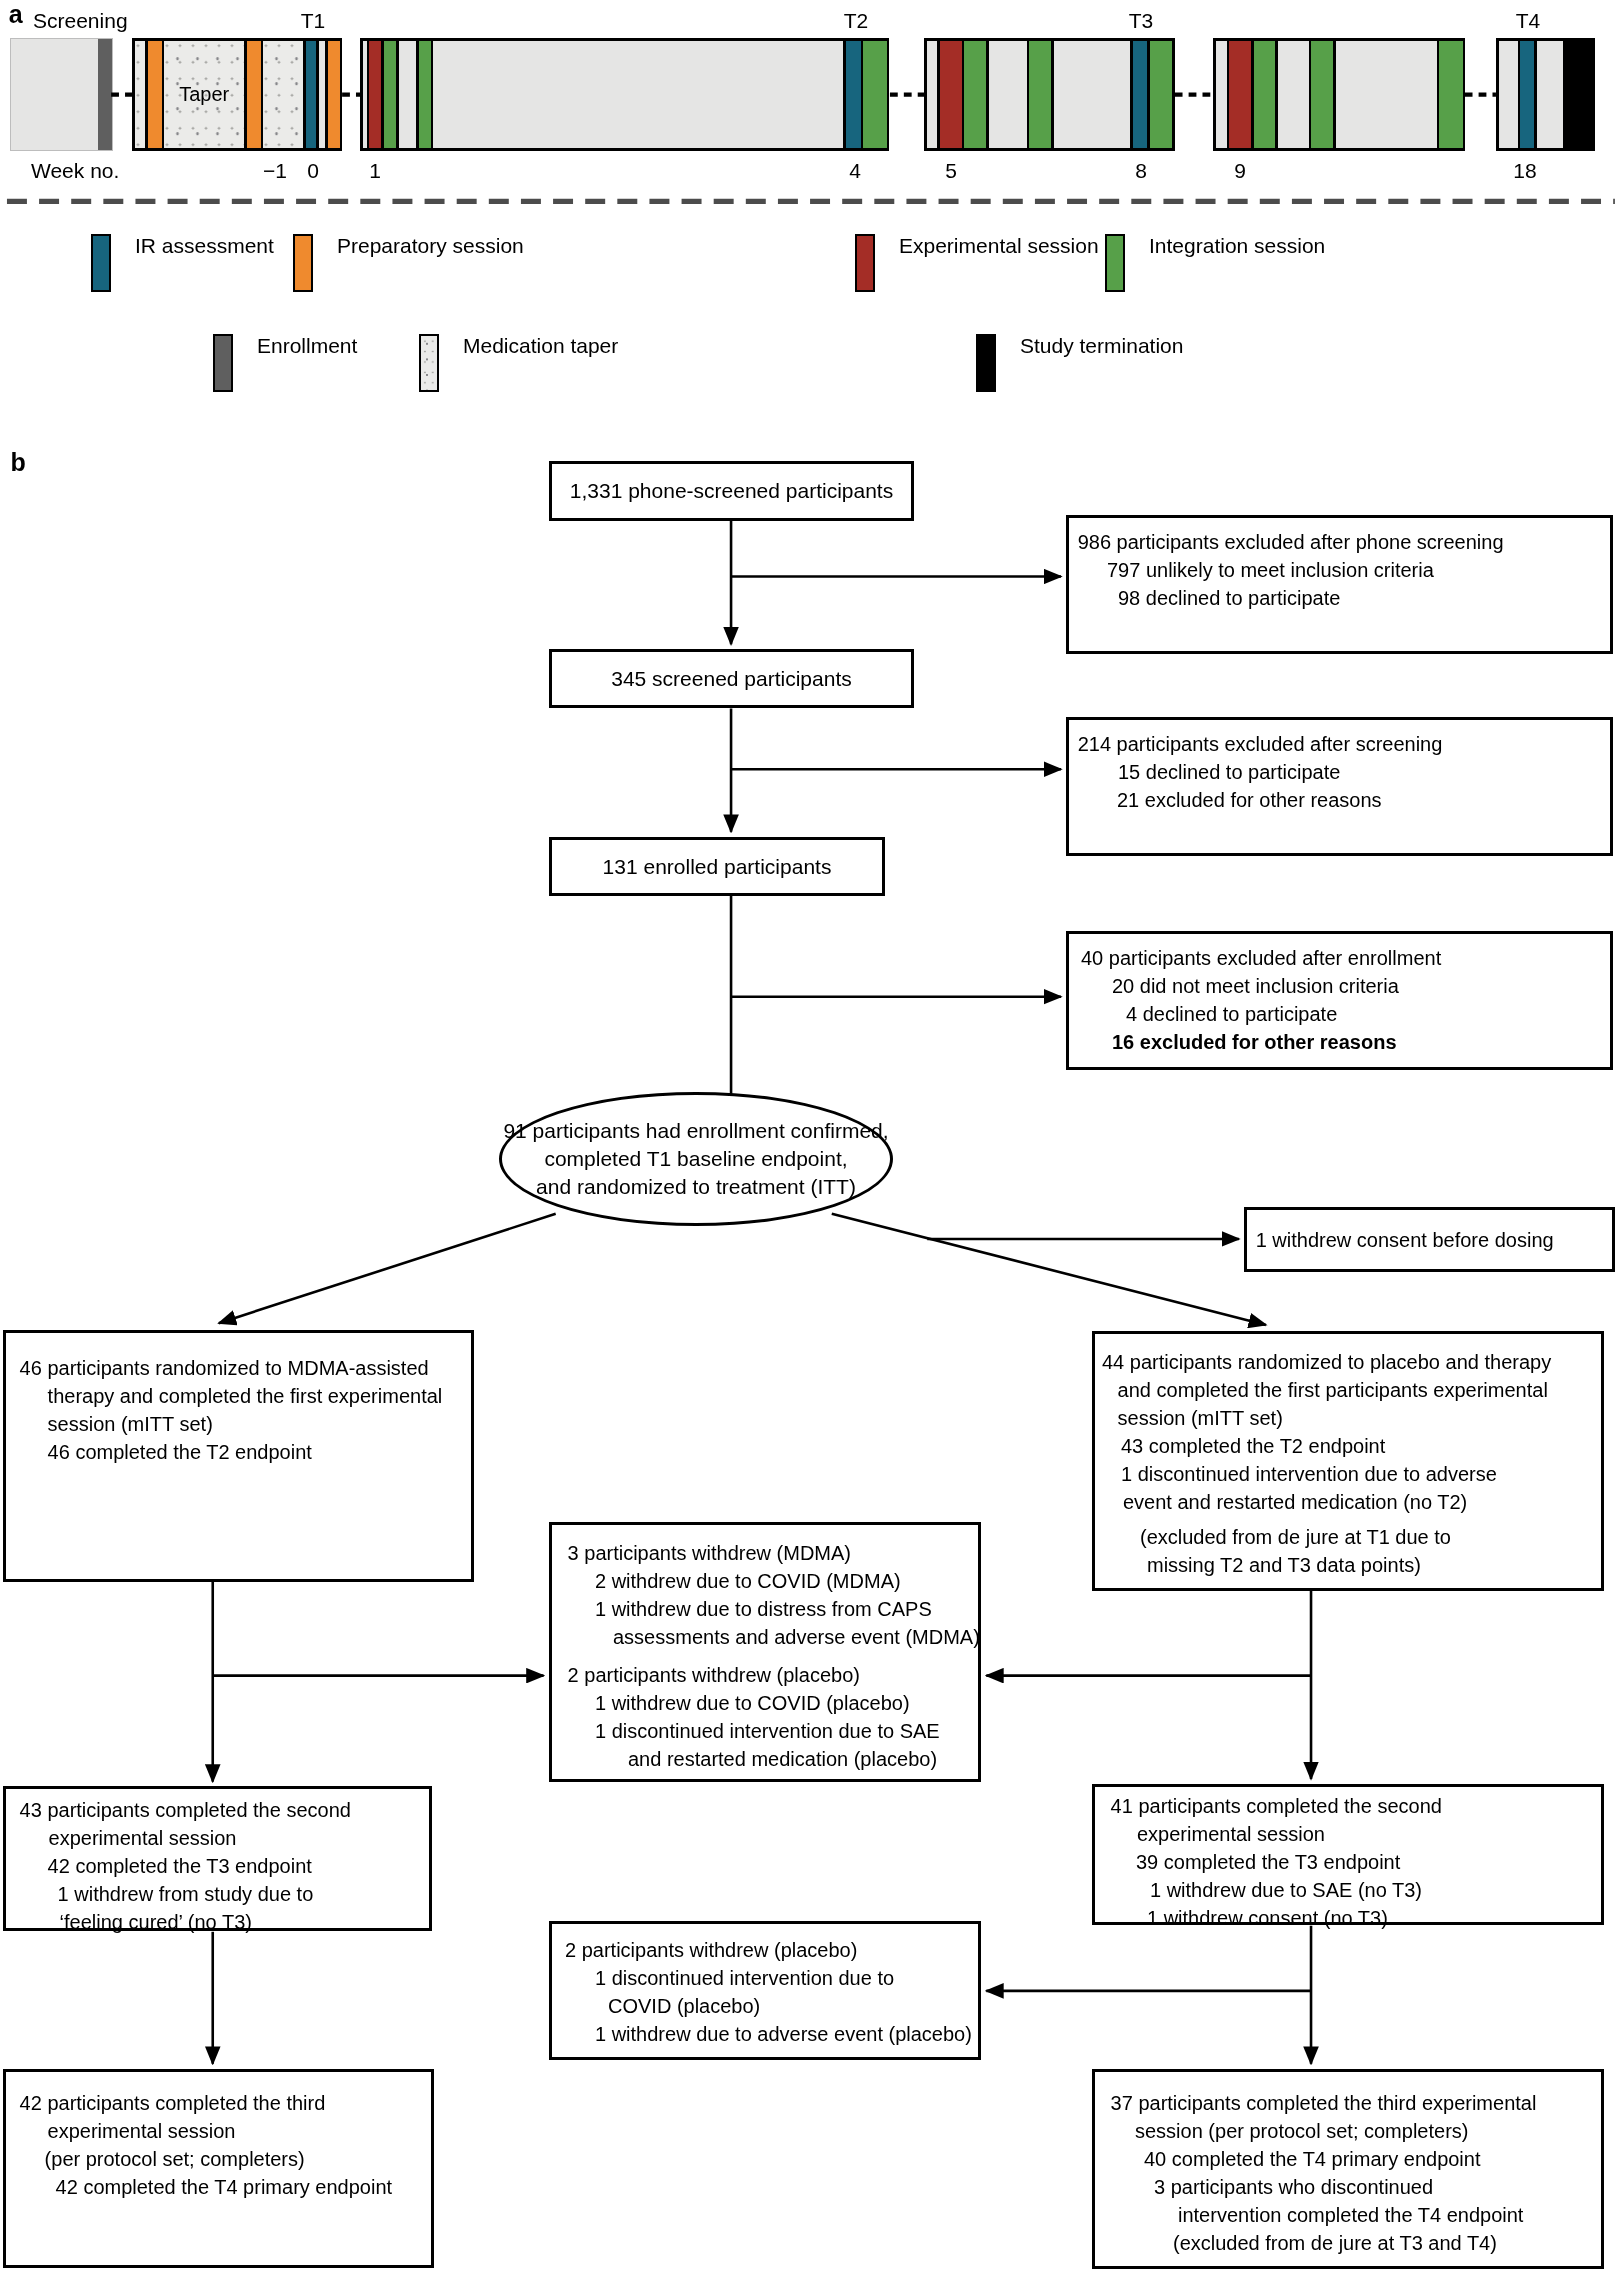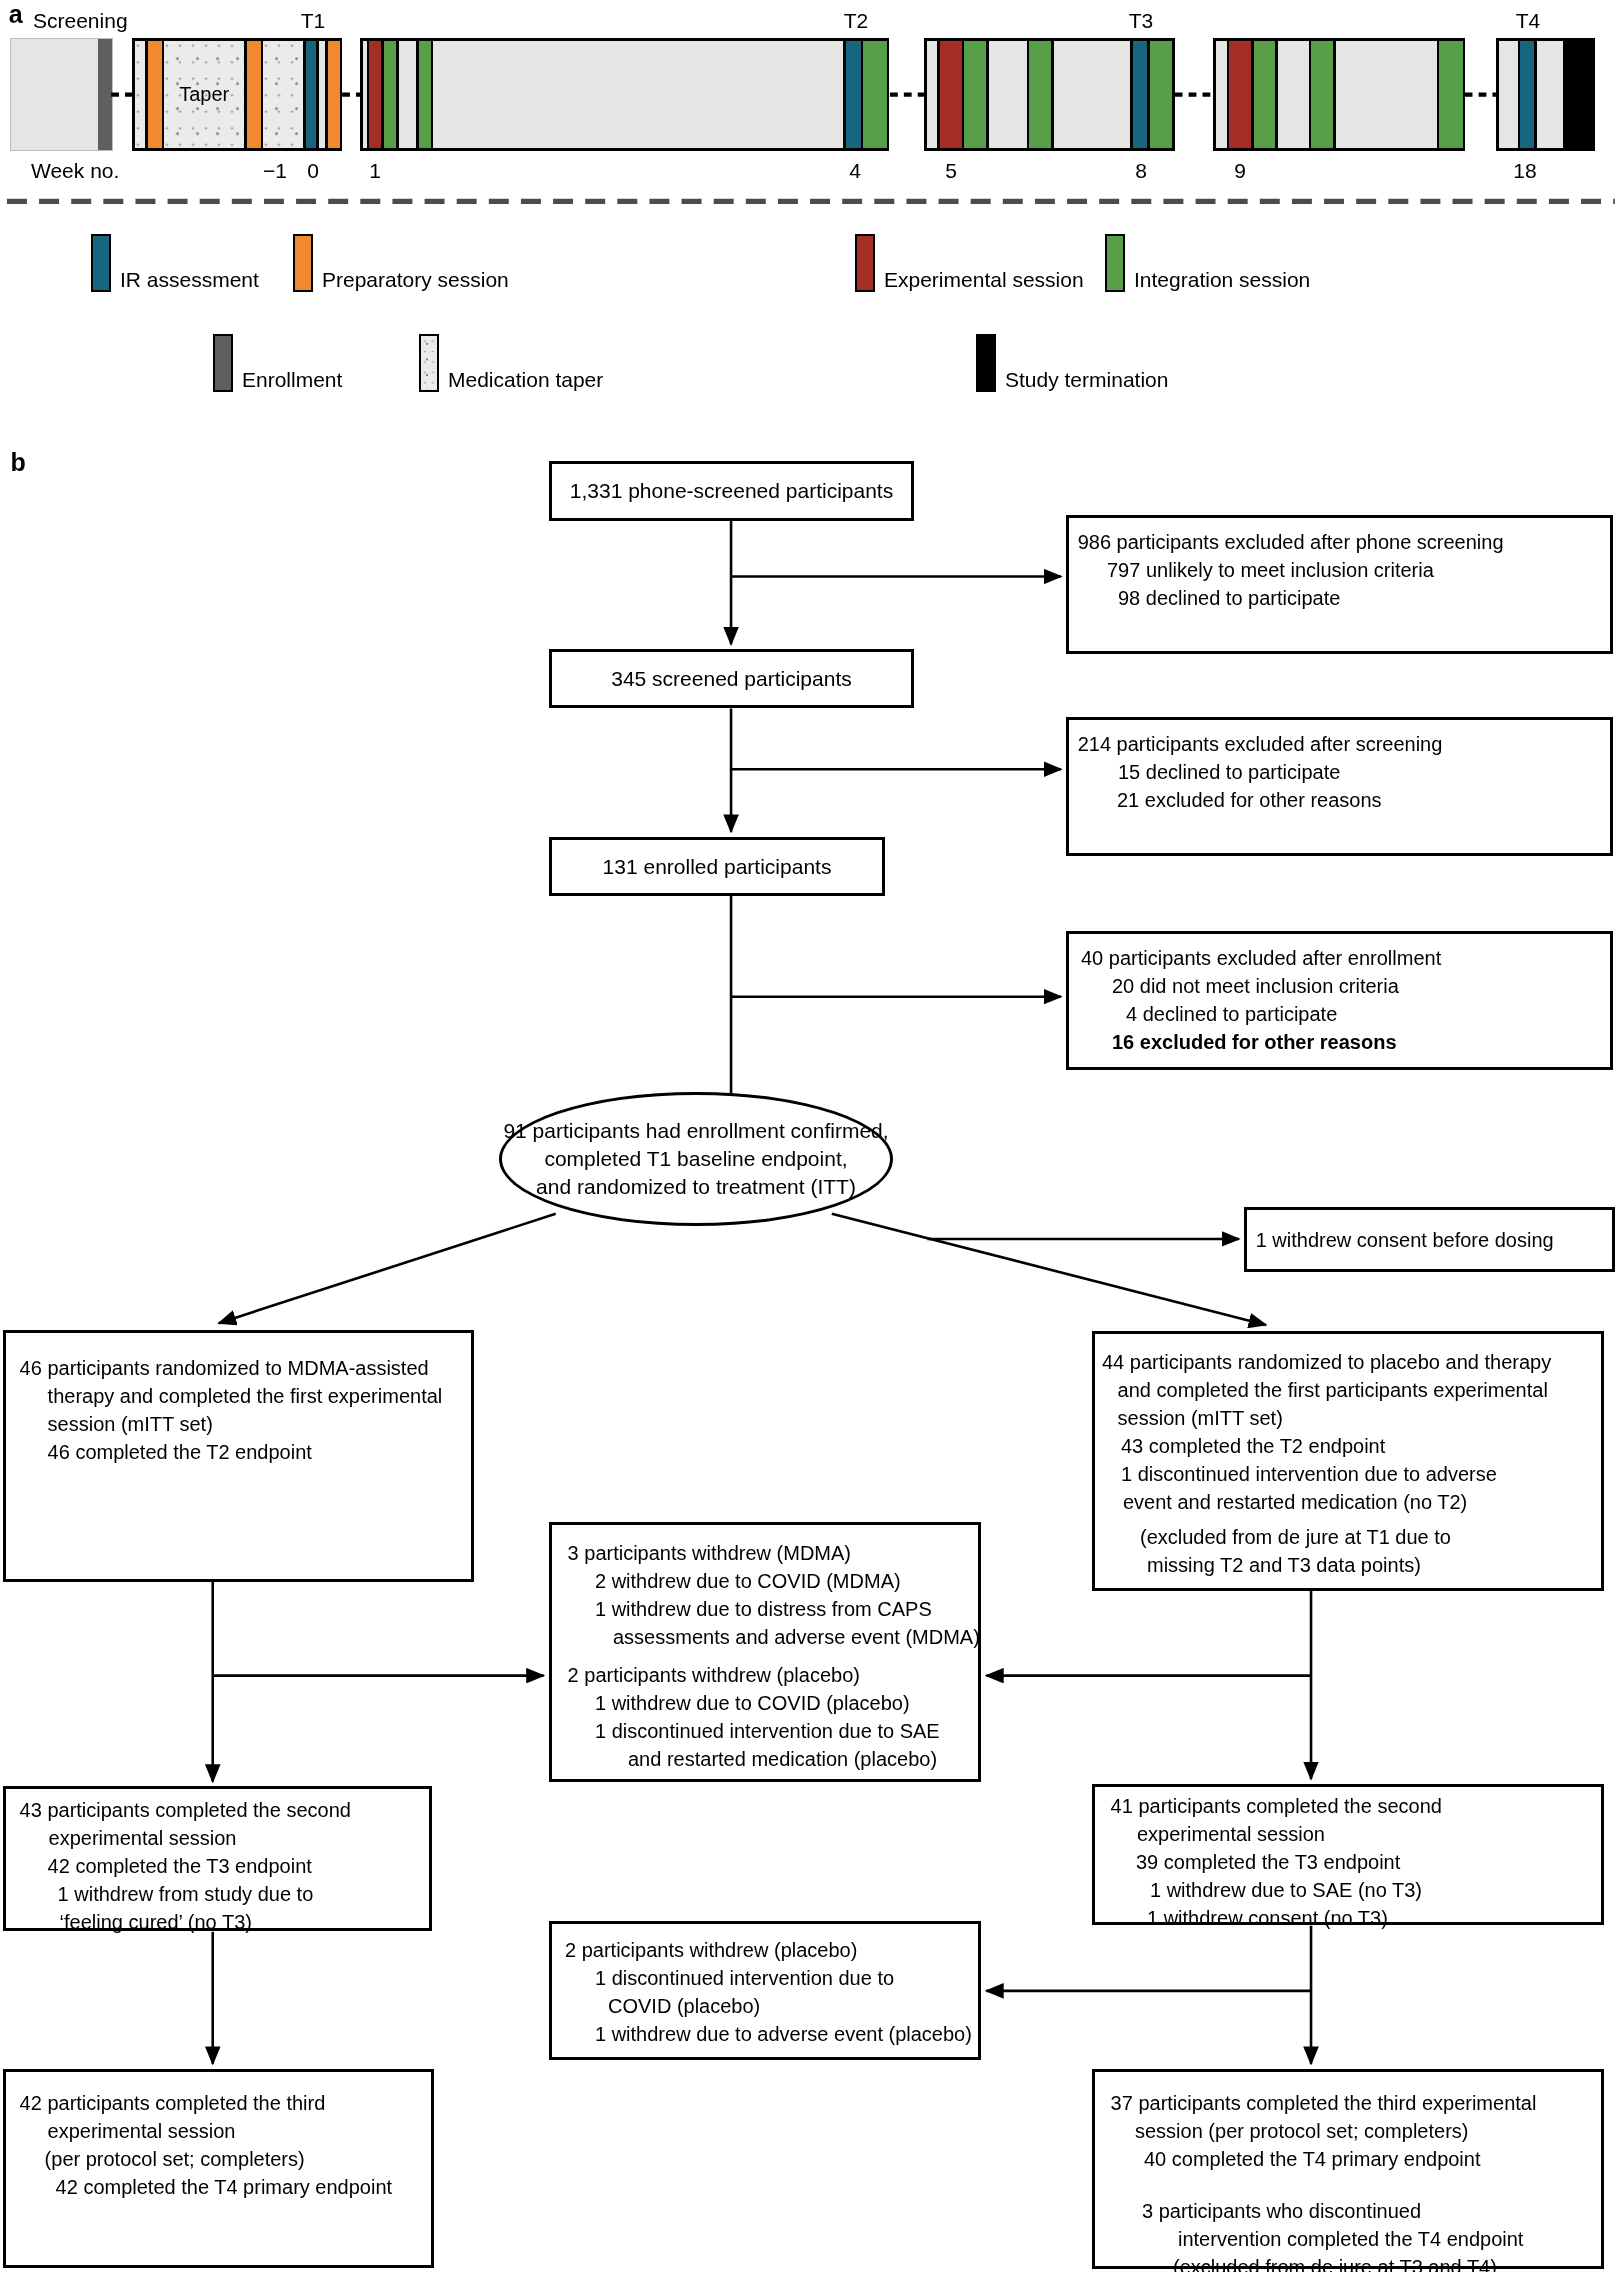--- a/index.html
+++ b/index.html
@@ -23,21 +23,21 @@
   .blk.integ{background:var(--c-integ);}
   .blk.enroll{background:var(--c-enroll);}
   .blk.term{background:var(--c-term);}
   .blk.taper{background-color:var(--c-taperbg);
      background-image:radial-gradient(circle,#87878a 1.3px,rgba(0,0,0,0) 1.6px),
                       radial-gradient(circle,#a3a3a0 1px,rgba(0,0,0,0) 1.2px);
      background-size:20px 25px,13px 16.5px;background-position:3.5px 5.2px,9.5px 13px;}
   .blk.lbl{display:flex;align-items:center;justify-content:center;font-size:20px;}
   .tlabel{position:absolute;top:8.7px;transform:translateX(-50%);font-size:21px;}
   .week{position:absolute;top:159px;transform:translateX(-50%);font-size:21px;}
-  .legend-item{position:absolute;display:flex;align-items:flex-end;gap:9px;}
+  .legend-item{position:absolute;display:flex;align-items:flex-start;gap:24px;}
   .legend-swatch{width:20px;height:58px;border:2.6px solid #000;box-sizing:border-box;flex:0 0 auto;} .legend-swatch.ir{background:var(--c-ir);}
   .legend-swatch.prep{background:var(--c-prep);} .legend-swatch.exp{background:var(--c-exp);}
   .legend-swatch.integ{background:var(--c-integ);} .legend-swatch.enroll{background:var(--c-enroll);}
   .legend-swatch.term{background:var(--c-term);}
   .legend-swatch.taper{background-color:var(--c-taperbg);
      background-image:radial-gradient(circle,#87878a 1.2px,rgba(0,0,0,0) 1.5px),
                       radial-gradient(circle,#a3a3a0 0.9px,rgba(0,0,0,0) 1.1px);
      background-size:12px 15.6px,7.8px 10.4px;}
   .legend-label{font-size:21px;white-space:nowrap;}
   
@@ -237,21 +237,21 @@
       <div class="fbox" style="left: 2.6px; top: 2069px; width: 431px; height: 199px; padding-top: 17.4px;">
         <div class="fline" style="padding-left: 14px;">42 participants completed the third</div>
         <div class="fline" style="padding-left: 42px;">experimental session</div>
         <div class="fline" style="padding-left: 39px;">(per protocol set; completers)</div>
         <div class="fline" style="padding-left: 50px;">42 completed the T4 primary endpoint</div>
       </div>
       <div class="fbox" style="left: 1092px; top: 2069px; width: 512px; height: 200px; padding-top: 17.4px;">
         <div class="fline" style="padding-left: 15.6px;">37 participants completed the third experimental</div>
         <div class="fline" style="padding-left: 40px;">session (per protocol set; completers)</div>
         <div class="fline" style="padding-left: 49px;">40 completed the T4 primary endpoint</div>
-        <div class="fline" style="padding-left: 47px; margin-top: 24px;">3 participants who discontinued</div>
+        <div class="fline" style="padding-left: 59px;">3 participants who discontinued</div>
         <div class="fline" style="padding-left: 83px;">intervention completed the T4 endpoint</div>
         <div class="fline" style="padding-left: 78px;">(excluded from de jure at T3 and T4)</div>
       </div>
     </div>
   <svg id="arrows" width="1621" height="2273" viewBox="0 0 1867 2618">
     <defs>
       <marker id="ah" markerUnits="userSpaceOnUse" markerWidth="22" markerHeight="18" refX="20" refY="9" orient="auto">
         <path d="M0,0 L22,9 L0,18 Z" fill="#000"></path>
       </marker>
     </defs>

